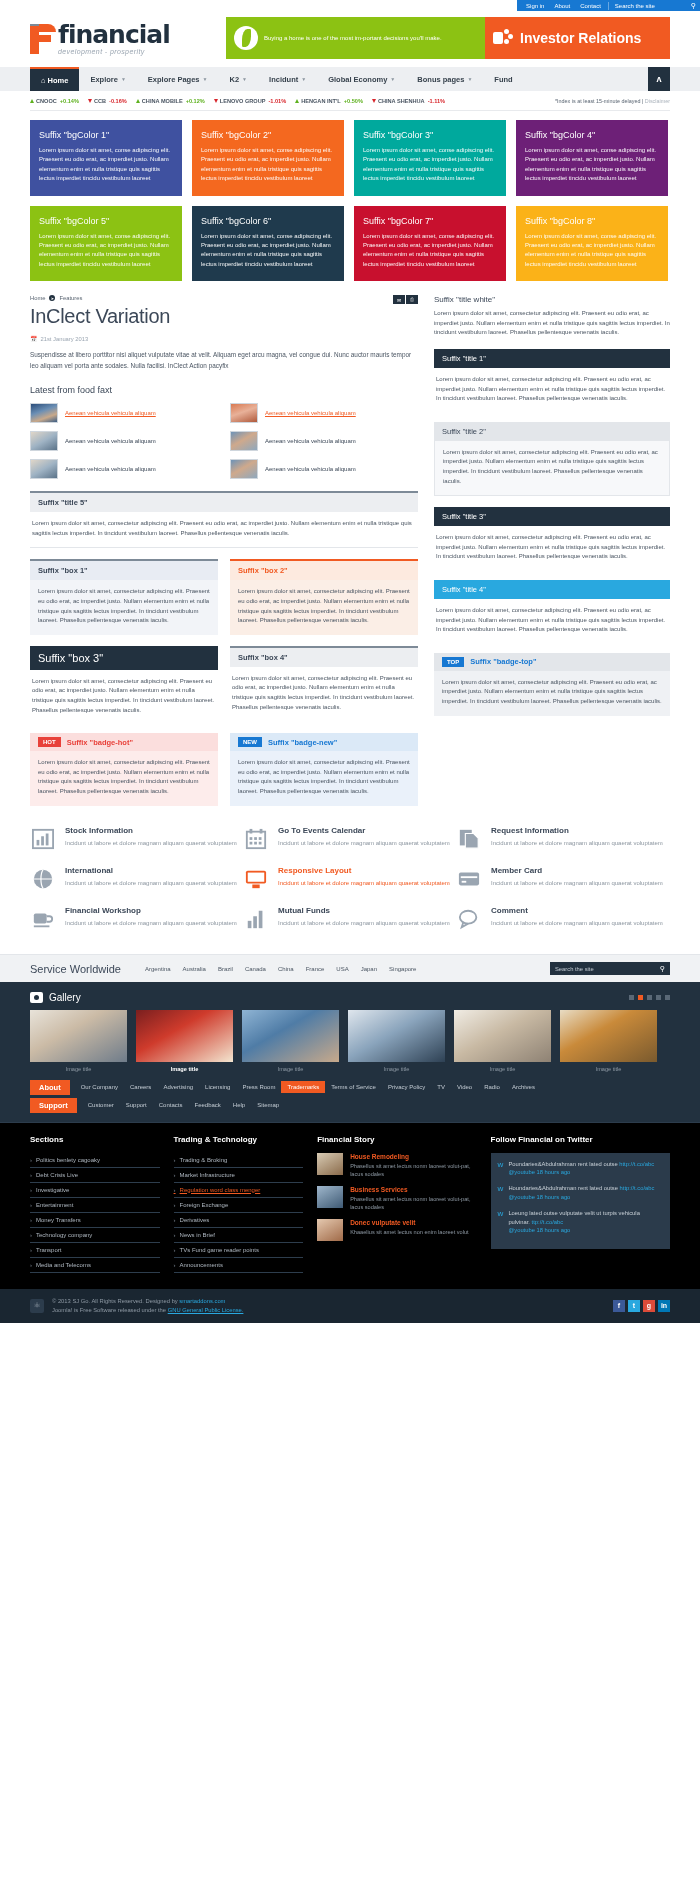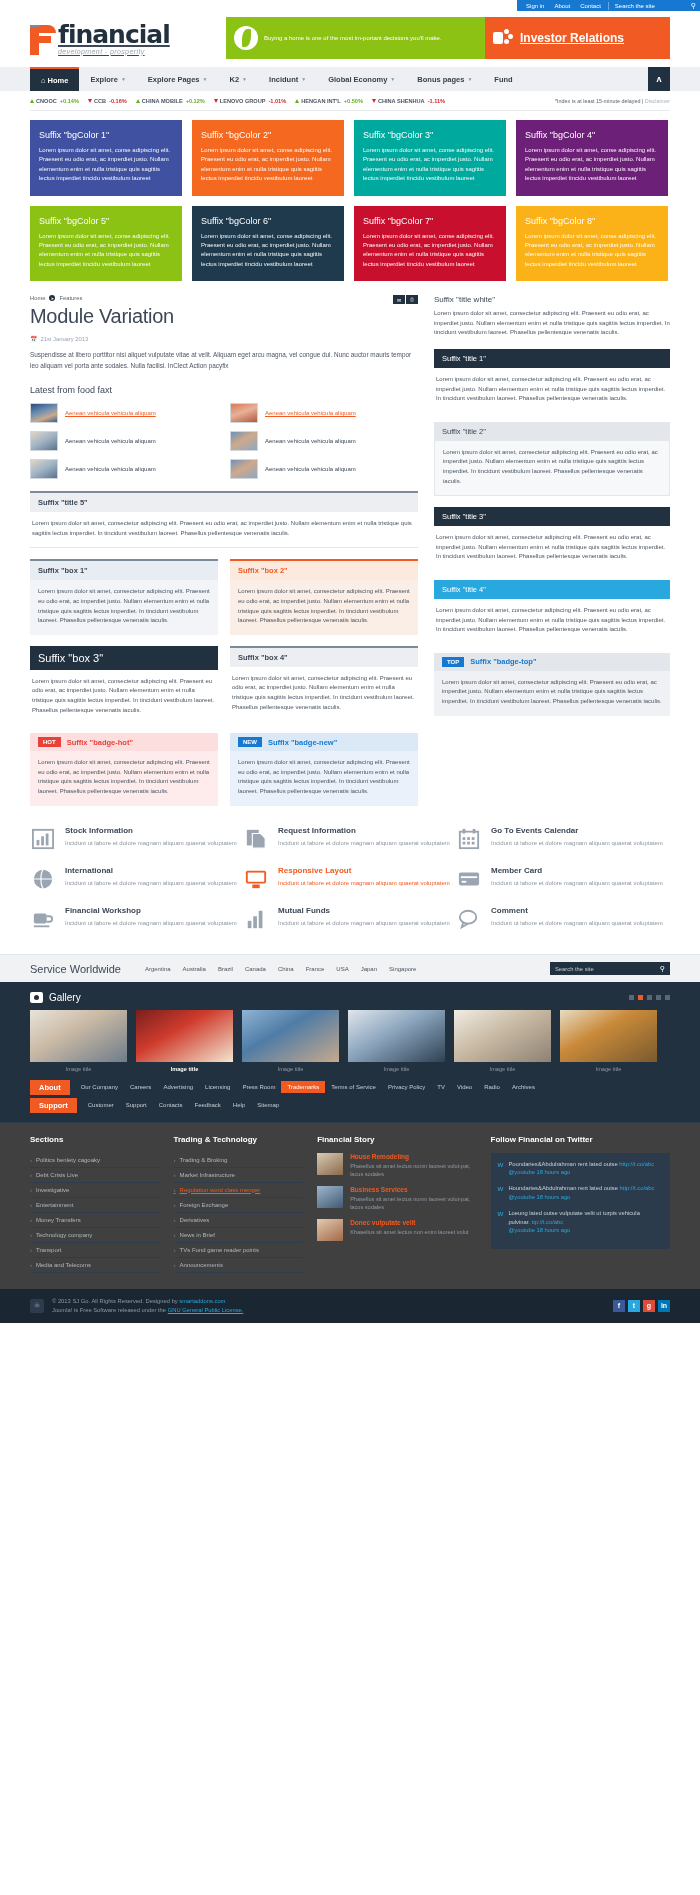--- a/index.html
+++ b/index.html
@@ -13,42 +13,42 @@
   
   .topbar { height:11px; display:flex; justify-content:flex-end; }
   .topbar-inner { background:#1778d2; display:flex; align-items:center; height:11px; padding:0 4px; color:#fff; font-size:6px; }
   .topbar-inner a { color:#fff; text-decoration:none; padding:0 5px; }
   .topsearch { display:flex; align-items:center; border-left:1px solid rgba(255,255,255,.35); padding-left:6px; margin-left:2px; }
   .topsearch span { font-size:6px; color:#fff; }
   .topsearch .mag { margin-left:36px; font-size:7px; }
 
   
   .header { display:flex; align-items:center; padding:6px 30px 8px 30px; height:56px; }
-  .logo { display:flex; align-items:flex-end; width:190px;text-decoration:underline; }
+  .logo { display:flex; align-items:flex-start; width:190px; }
   .logo-mark { width:26px; height:30px; position:relative; margin-top:2px; }
   .logo-mark i { position:absolute; background:#f15a22; display:block; }
   .logo-mark .b1 { left:0; top:0; width:9px; height:30px; }
   .logo-mark .b2 { left:9px; top:0; width:17px; height:8px; border-radius:0 8px 0 0; }
   .logo-mark .b3 { left:9px; top:11px; width:12px; height:7px; }
   .logo-text { margin-left:2px; }
   .logo-text .t1 { font-size:25px; font-weight:bold; color:#22313f; letter-spacing:-1px; line-height:25px; font-family:"DejaVu Sans", sans-serif; }
   .logo-text .t2 { font-size:7px; color:#9aa5b1; font-style:italic; letter-spacing:.4px; margin-top:1px;}
   .banner { display:flex; margin-left:6px; height:42px; flex:1; }
   .banner-l { background:#8cc213; flex:1; display:flex; align-items:center; padding:0 8px; }
   .banner-l .ico { width:24px; height:24px; border-radius:50%; background:#fff; margin-right:6px; position:relative; flex:none; }
   .banner-l .ico:after { content:""; position:absolute; left:8px; top:3px; width:9px; height:18px; background:#8cc213; border-radius:60% 10% 60% 10%; }
   .banner-l p { color:#fff; font-size:6px; line-height:8px; }
   .banner-r { background:#f15a22; width:185px; display:flex; align-items:center; padding:0 8px; }
   .banner-r .puz { width:20px; height:18px; margin-right:7px; position:relative; flex:none;}
   .banner-r .puz i { position:absolute; background:#fff; border-radius:2px; }
   .banner-r .puz .p1 { left:0; top:3px; width:10px; height:12px; }
   .banner-r .puz .p2 { left:11px; top:0px; width:5px; height:5px; border-radius:50%; }
   .banner-r .puz .p3 { left:15px; top:5px; width:5px; height:5px; border-radius:50%; }
   .banner-r .puz .p4 { left:11px; top:10px; width:5px; height:5px; border-radius:50%; }
-  .banner-r span { color:#fff; font-size:12px; font-weight:bold;text-decoration:underline; }
+  .banner-r span { color:#fff; font-size:14px; font-weight:bold; }
 
   
   .navbar { background:#edeff2; height:24px; }
   .nav { display:flex; align-items:stretch; height:24px; width:640px; margin:0 auto; }
   .nav a { display:flex; align-items:center; padding:0 11px; color:#37424d; font-size:7.5px; text-decoration:none; font-weight:600; }
   .nav a.active { background:#22313f; color:#fff; border-top:2px solid #f15a22; }
   .nav .caret { margin-left:3px; font-size:5px; color:#8c96a0; }
   .nav .rss { margin-left:auto; background:#22313f; color:#fff; width:22px; display:flex; align-items:center; justify-content:center; font-size:9px; }
 
   
@@ -168,21 +168,21 @@
   .gcap.on { color:#fff; font-weight:bold; }
 
   
   .tagnav { background:#22313f; padding:0 0 6px; }
   .tagrow { width:640px; margin:0 auto; display:flex; align-items:center; flex-wrap:wrap; margin-bottom:3px; }
   .tagrow .lead { background:#f15a22; color:#fff; font-size:7.5px; font-weight:bold; padding:3px 9px; margin-right:5px; }
   .tagrow a { color:#c4ccd4; font-size:6px; text-decoration:none; padding:0 6px; }
   .tagrow a.sel { background:#f15a22; color:#fff; padding:3px 6px; }
 
   
-  .footer { background:#404040; padding:12px 0 16px; border-top:1px solid #2c3c4c; }
+  .footer { background:#000000; padding:12px 0 16px; border-top:1px solid #2c3c4c; }
   .fcols { width:640px; margin:0 auto; display:flex; gap:14px; }
   .fcol h5 { color:#fff; font-size:8px; font-weight:600; margin-bottom:9px; }
   .fcol.c1 { width:130px; } .fcol.c2 { width:130px; } .fcol.c3 { width:160px; } .fcol.c4 { width:180px; }
   .flist a { display:block; color:#aeb7c0; font-size:6px; text-decoration:none; padding:4px 0; border-bottom:1px solid #2d3d4d; }
   .flist a:before { content:"\203A"; margin-right:4px; color:#7c8794; }
   .flist a.hl { color:#f15a22; text-decoration:underline; }
   .story { display:flex; gap:7px; margin-bottom:8px; }
   .story .simg { width:26px; height:22px; flex:none; background:#6d7b89; background-size:cover; }
   .story h6 { color:#f15a22; font-size:6.5px; font-weight:bold; margin-bottom:2px; }
   .story p { color:#8e99a4; font-size:5.6px; line-height:8px; }
@@ -362,21 +362,21 @@
       <div class="mainhead">
         <div class="tools">
           <span class="tool">✉</span>
           <span class="tool">⎙</span>
         </div>
         <div class="crumb">
           <a href="#" style="color:#5a6572;text-decoration:none">Home</a>
           <span class="dot">➤</span>
           <span>Features</span>
         </div>
-        <h1 class="page-title">Module Variation</h1>
+        <h1 class="page-title">InClect Variation</h1>
         <div class="meta">
           <span class="cal">📅</span>
           <span>21st January 2013</span>
         </div>
         <p class="intro">Suspendisse at libero porttitor nisi aliquet vulputate vitae at velit. Aliquam eget arcu magna, vel congue dui. Nunc auctor mauris tempor leo aliquam vel porta ante sodales. Nulla facilisi. InClect Action pacyfix</p>
       </div>
 
       <h2 class="sec">Latest from food faxt</h2>
       <div class="newsgrid" id="newsgrid">
           <div class="newsitem">
@@ -486,32 +486,20 @@
         <div class="fico">
           <svg width="22" height="22" viewBox="0 0 24 24">
             <rect x="1" y="2" width="22" height="20" fill="none" stroke="currentColor" stroke-width="2"></rect>
             <rect x="5" y="13" width="3" height="6" fill="currentColor"></rect>
             <rect x="10" y="9" width="3" height="10" fill="currentColor"></rect>
             <rect x="15" y="6" width="3" height="13" fill="currentColor"></rect>
           </svg>
         </div>
         <div>
           <h4>Stock Information</h4>
-          <p>Incidunt ut labore et dolore magnam aliquam quaerat voluptatem</p>
-        </div>
-      </div>
-      <div class="feat">
-        <div class="fico">
-          <svg width="22" height="22" viewBox="0 0 24 24">
-            <rect x="2" y="2" width="13" height="17" fill="currentColor"></rect>
-            <path d="M8 6h9l5 5v11H8z" fill="currentColor" stroke="#fff" stroke-width="1.2"></path>
-          </svg>
-        </div>
-        <div>
-          <h4>Request Information</h4>
           <p>Incidunt ut labore et dolore magnam aliquam quaerat voluptatem</p>
         </div>
       </div>
       <div class="feat">
         <div class="fico">
           <svg width="22" height="22" viewBox="0 0 24 24">
             <rect x="2" y="4" width="20" height="18" fill="none" stroke="currentColor" stroke-width="2"></rect>
             <rect x="5" y="1" width="3" height="5" fill="currentColor"></rect>
             <rect x="16" y="1" width="3" height="5" fill="currentColor"></rect>
             <g fill="currentColor">
@@ -519,20 +507,32 @@
               <rect x="10" y="10" width="3" height="3"></rect>
               <rect x="15" y="10" width="3" height="3"></rect>
               <rect x="5" y="15" width="3" height="3"></rect>
               <rect x="10" y="15" width="3" height="3"></rect>
               <rect x="15" y="15" width="3" height="3"></rect>
             </g>
           </svg>
         </div>
         <div>
           <h4>Go To Events Calendar</h4>
+          <p>Incidunt ut labore et dolore magnam aliquam quaerat voluptatem</p>
+        </div>
+      </div>
+      <div class="feat">
+        <div class="fico">
+          <svg width="22" height="22" viewBox="0 0 24 24">
+            <rect x="2" y="2" width="13" height="17" fill="currentColor"></rect>
+            <path d="M8 6h9l5 5v11H8z" fill="currentColor" stroke="#fff" stroke-width="1.2"></path>
+          </svg>
+        </div>
+        <div>
+          <h4>Request Information</h4>
           <p>Incidunt ut labore et dolore magnam aliquam quaerat voluptatem</p>
         </div>
       </div>
       <div class="feat">
         <div class="fico">
           <svg width="22" height="22" viewBox="0 0 24 24">
             <circle cx="12" cy="12" r="10" fill="currentColor"></circle>
             <path d="M12 2c-3 4-3 16 0 20M2 12h20" stroke="#fff" stroke-width="1.3" fill="none"></path>
           </svg>
         </div>

